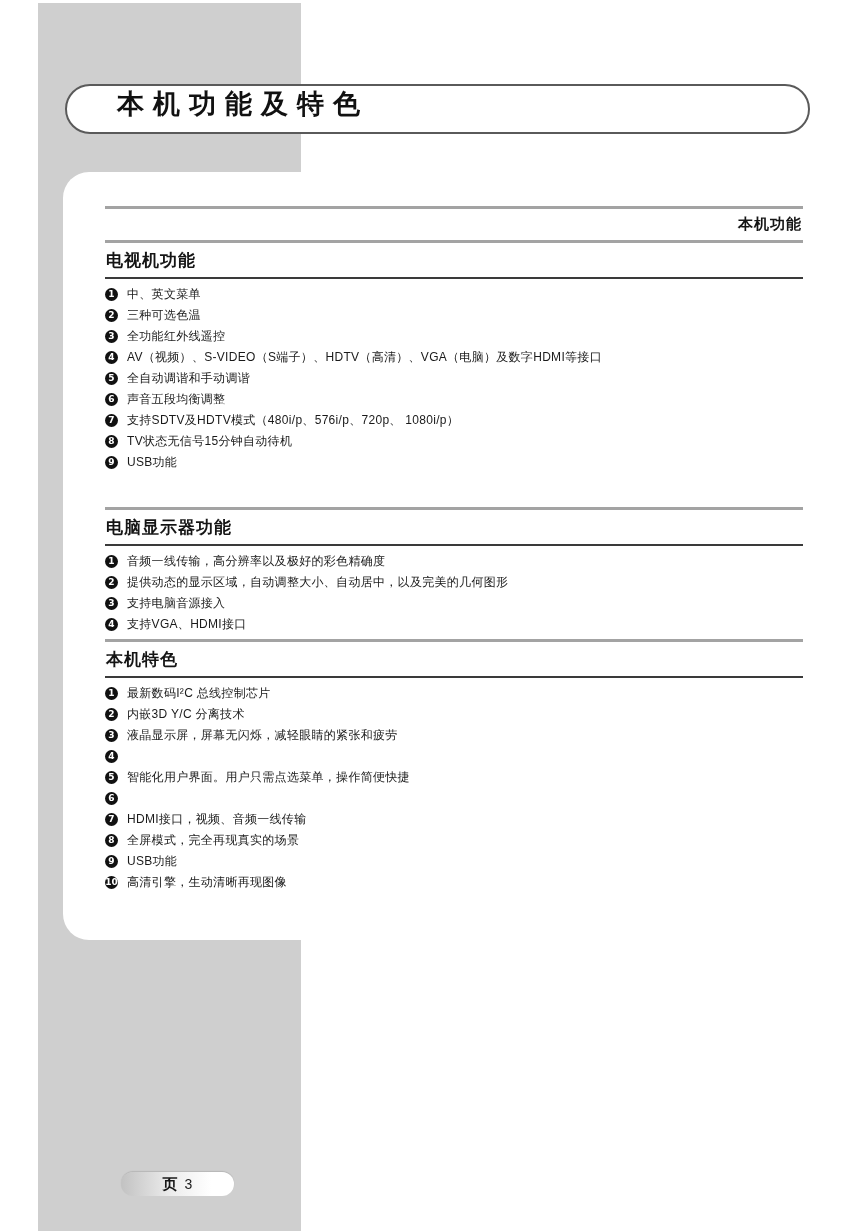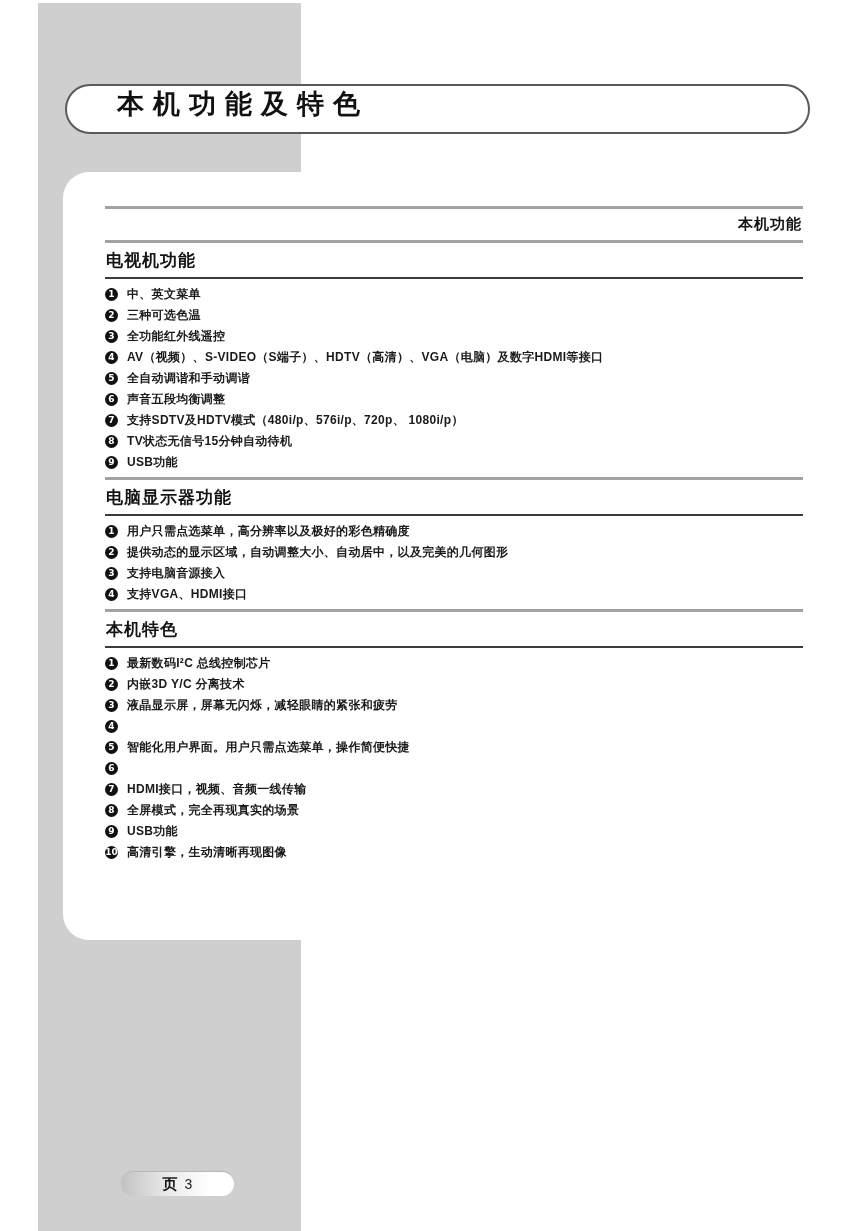--- a/index.html
+++ b/index.html
@@ -42,24 +42,24 @@
   .sec-title-sm{font-size:15px;padding:6px 1px 6px 1px;}
   .items{margin-top:9px;}
   .item{display:flex;align-items:center;margin-bottom:8px;}
   .num{
     flex:0 0 13px;width:13px;height:13px;border-radius:50%;
     background:#111111;color:#ffffff;font-size:9px;line-height:13px;
     text-align:center;font-weight:bold;margin-right:9px;
     font-family:"DejaVu Sans",sans-serif;
   }
   .txt{
-    font-size:12px;font-weight:bold;color:#1a1a1a;line-height:13px;
+    font-size:12px;font-weight:normal;color:#1a1a1a;line-height:13px;
     letter-spacing:0.3px;white-space:nowrap;
   }
-  .sec-pc{margin-top:8px;}
+  .sec-pc{margin-top:38px;}
   .sec-feat{margin-top:6px;}
   
   .footer-pill{
     position:absolute;left:121px;top:1172px;width:113px;height:24px;
     border-radius:12px;z-index:2;
     background:linear-gradient(90deg,#c2c2c2 0%,#ededed 45%,#ffffff 80%);
     box-shadow:0 -1px 1px rgba(0,0,0,0.12);
     display:flex;align-items:center;justify-content:center;gap:7px;
   }
   .footer-pill .lbl{
@@ -128,21 +128,21 @@
       </div>
   </section>
 
   <section class="sec-pc">
     <div class="rule"></div>
     <h2 class="sec-title">电脑显示器功能</h2>
     <div class="rule-dark"></div>
     <div class="items">
         <div class="item">
           <span class="num">1</span>
-          <span class="txt">用户只需点选菜单，高分辨率以及极好的彩色精确度</span>
+          <span class="txt">音频一线传输，高分辨率以及极好的彩色精确度</span>
         </div>
         <div class="item">
           <span class="num">2</span>
           <span class="txt">提供动态的显示区域，自动调整大小、自动居中，以及完美的几何图形</span>
         </div>
         <div class="item">
           <span class="num">3</span>
           <span class="txt">支持电脑音源接入</span>
         </div>
         <div class="item">

